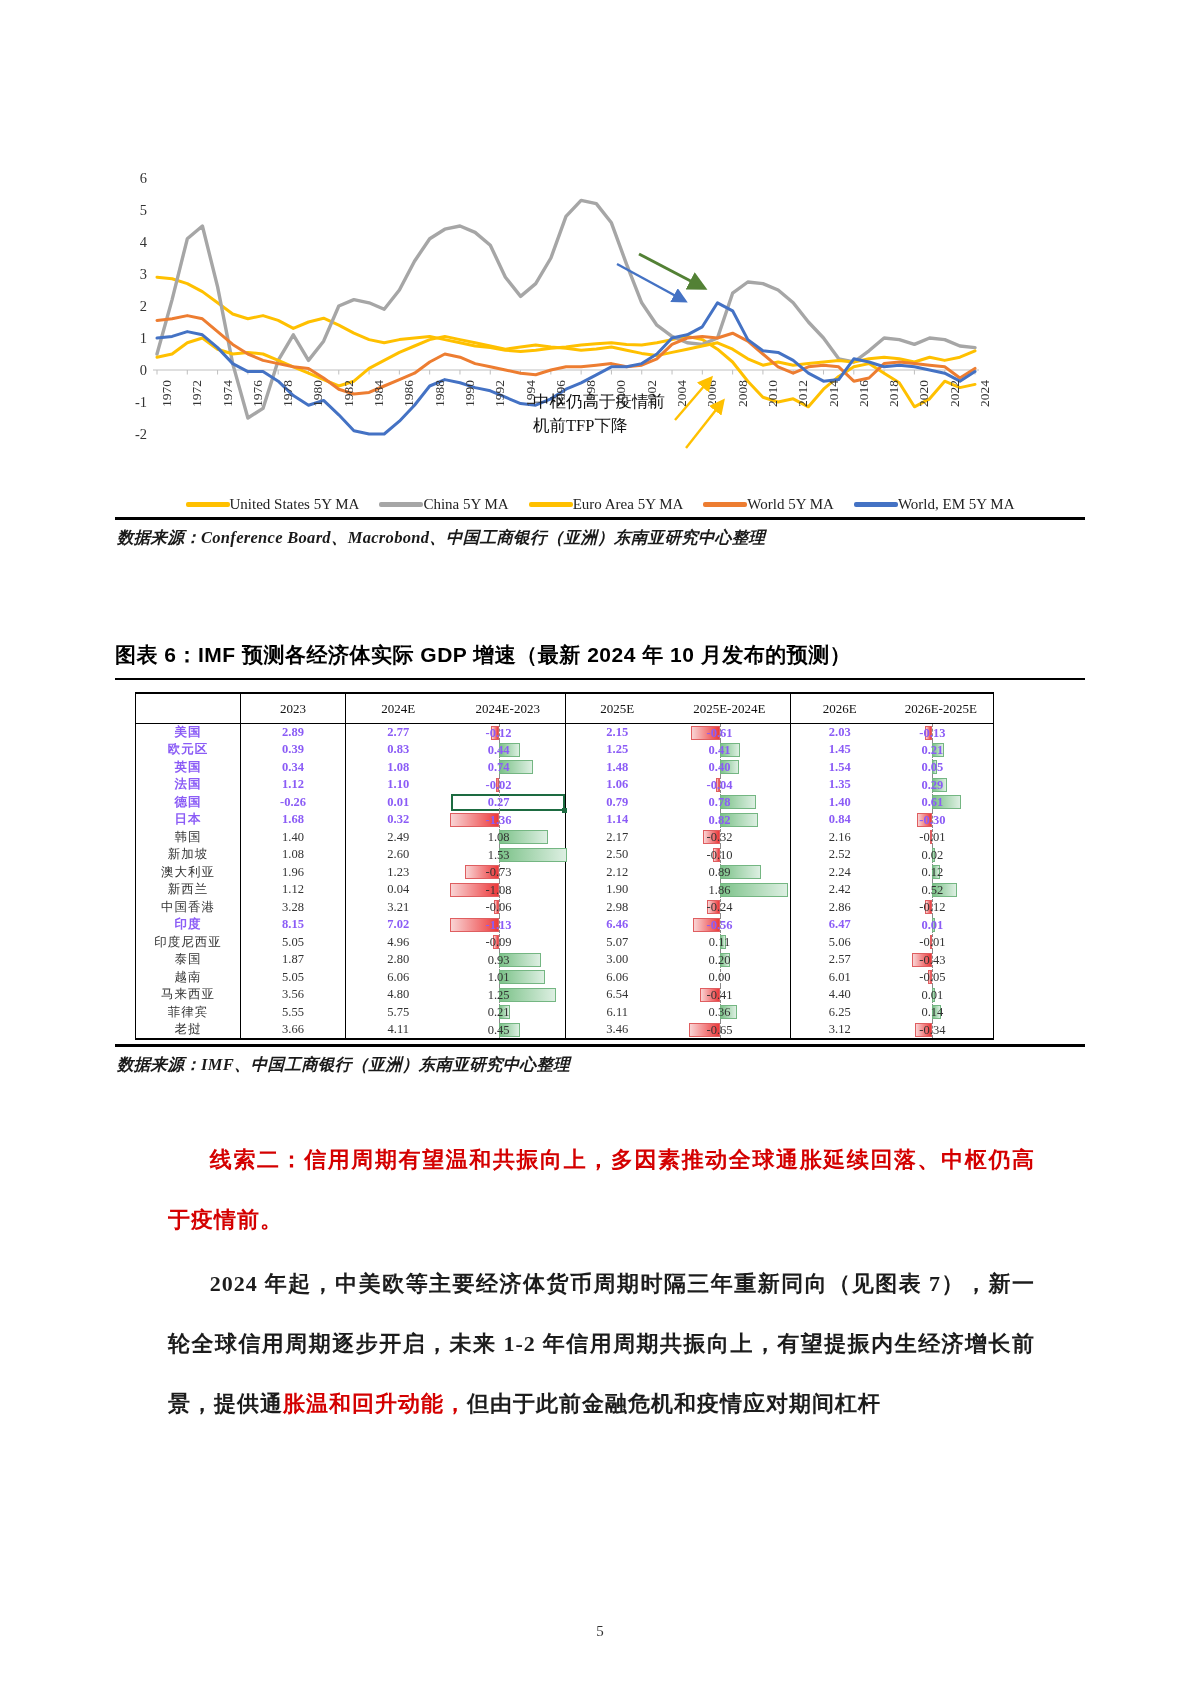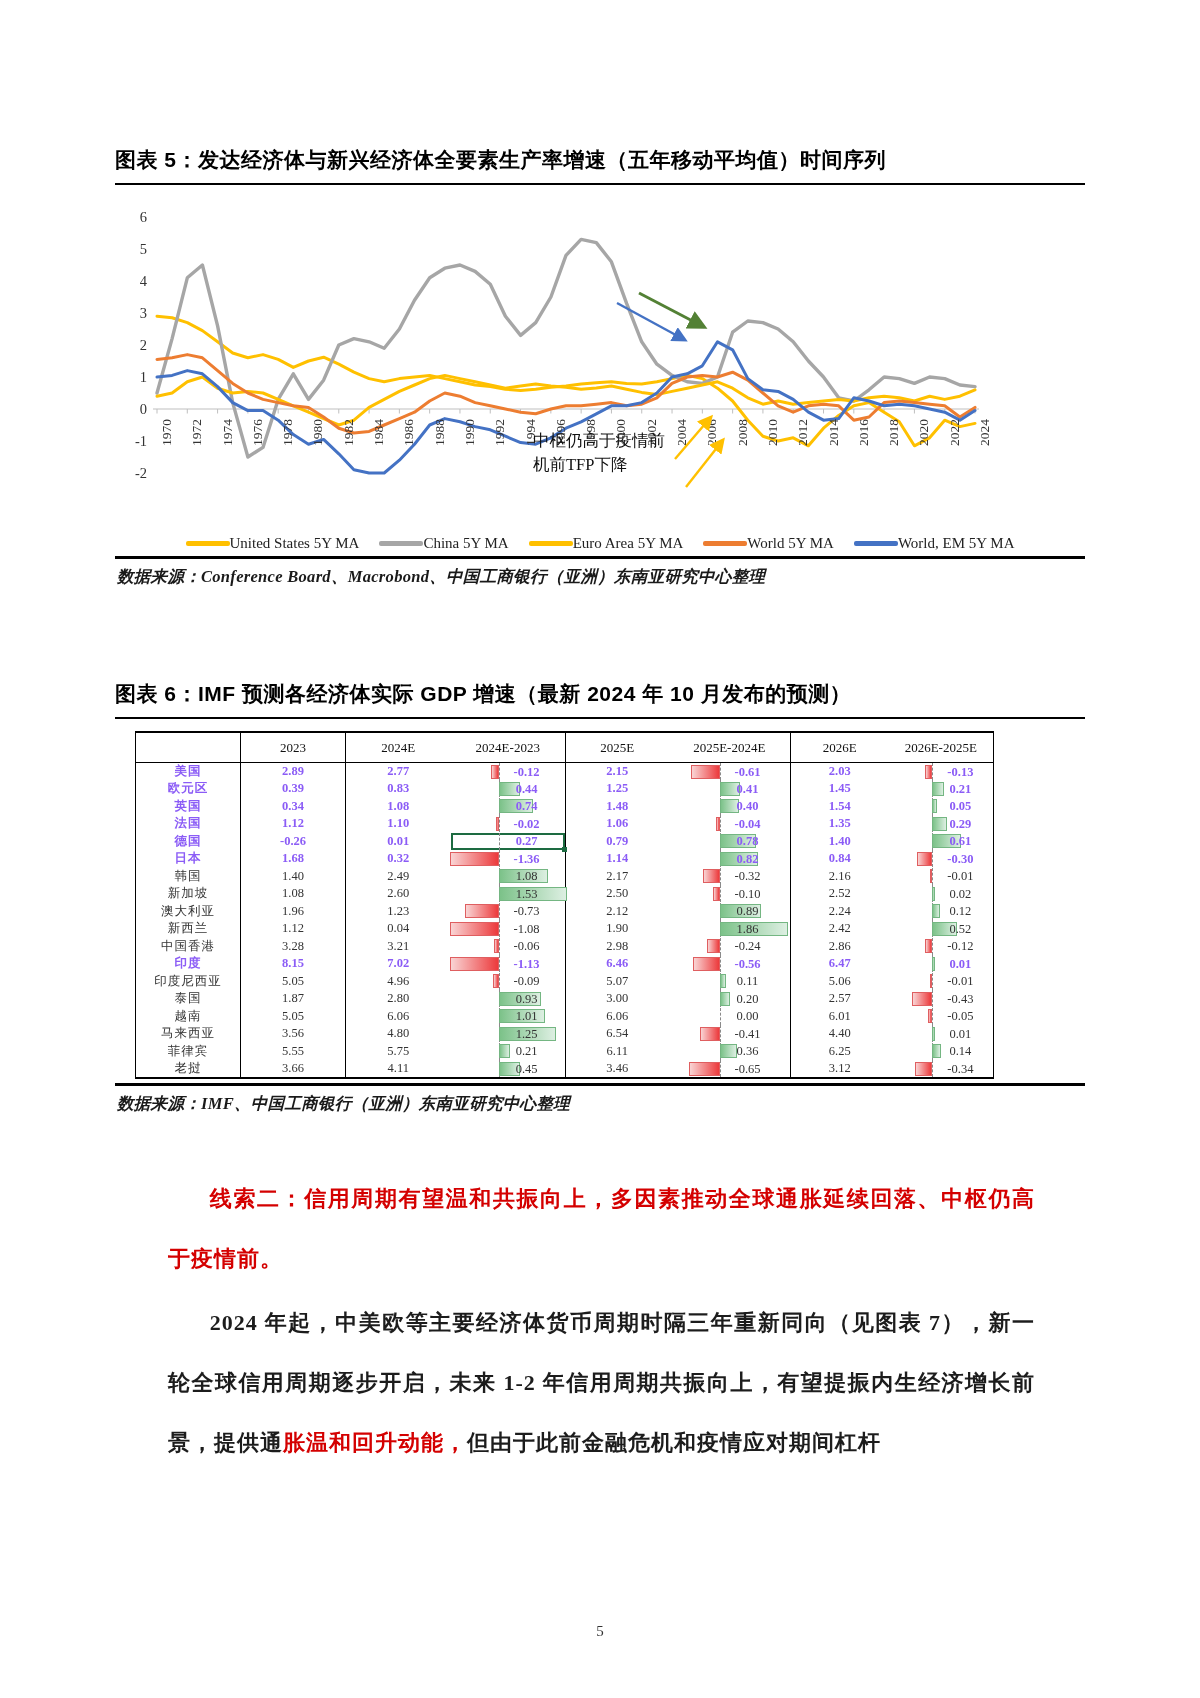--- a/index.html
+++ b/index.html
@@ -36,42 +36,41 @@
   table.gdp td{text-align:center;padding:0;vertical-align:middle;}
   table.gdp .rlabel{font-size:12.5px;letter-spacing:1px;}
   table.gdp tr.b td{font-weight:bold;color:#8b5cf6;}
   .col-b{border-right:1px solid #000;}
   table.gdp{border:1.5px solid #000;border-top:2px solid #000;border-bottom:2px solid #000;}
   .dcell{position:relative;height:17px;}
   .dcell .axis{position:absolute;left:42%;top:0;bottom:0;border-left:1px dashed #8a8a8a;}
   .dbar{position:absolute;top:1.5px;bottom:1.5px;z-index:1;}
   .dbar.pos{left:42%;background:linear-gradient(90deg,#7cc289 0%,#ddefe2 100%);border:1px solid #74b682;}
   .dbar.neg{right:58%;background:linear-gradient(90deg,#f9d4d4 0%,#ec3a3c 100%);border:1px solid #df5e60;}
-  .dval{position:absolute;left:42%;top:50%;transform:translate(-50%,-50%);z-index:2;white-space:nowrap;margin-left:28px;}
+  .dval{position:absolute;left:42%;top:50%;transform:translate(-50%,-50%);z-index:2;white-space:nowrap;}
   .sel{box-shadow:inset 0 0 0 2px #1d6b41;}
   .sel::after{content:"";position:absolute;right:-2px;bottom:-2px;width:5px;height:5px;background:#1d6b41;}
 
   
   .body-text{margin:54px 50px 0 53px;text-align:justify;}
   .body-text p{margin:0;font-size:22px;line-height:60px;font-weight:bold;
                letter-spacing:1px;text-indent:1.9em;}
   .body-text p+p{margin-top:4px;}
   .para.red, .red-inline{color:#d40000;}
   .para.black{color:#1c1c1c;}
   .page-number{position:absolute;bottom:58px;left:0;right:0;text-align:center;
                font-size:15px;color:#333;}
 </style>
 </head>
 <body>
 
 <div class="page">
   <div class="content">
 
     <section>
-      <div class="fig-title">图表 5：发达经济体与新兴经济体全要素生产率增速（五年移动平均值）时间序列</div>
       <div class="chart-wrap">
         <svg id="chart-svg" width="880" height="336" viewBox="0 0 880 336">
           <defs>
             <marker id="ah-green" viewBox="0 0 10 10" refX="8" refY="5" markerWidth="6.5" markerHeight="6.5" orient="auto">
                 <path d="M0,0 L10,5 L0,10 z" fill="#538135"></path>
               </marker>
             <marker id="ah-blue" viewBox="0 0 10 10" refX="8" refY="5" markerWidth="6.5" markerHeight="6.5" orient="auto">
                 <path d="M0,0 L10,5 L0,10 z" fill="#4472C4"></path>
               </marker>
             <marker id="ah-yellow" viewBox="0 0 10 10" refX="8" refY="5" markerWidth="6.5" markerHeight="6.5" orient="auto">

